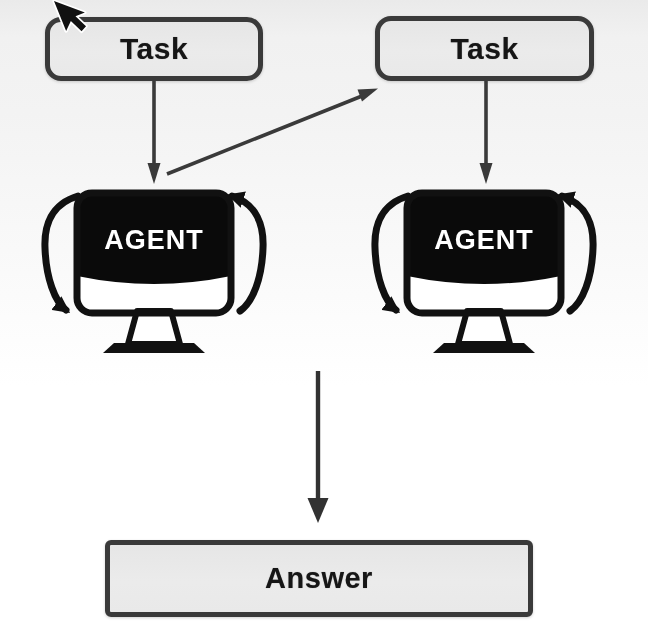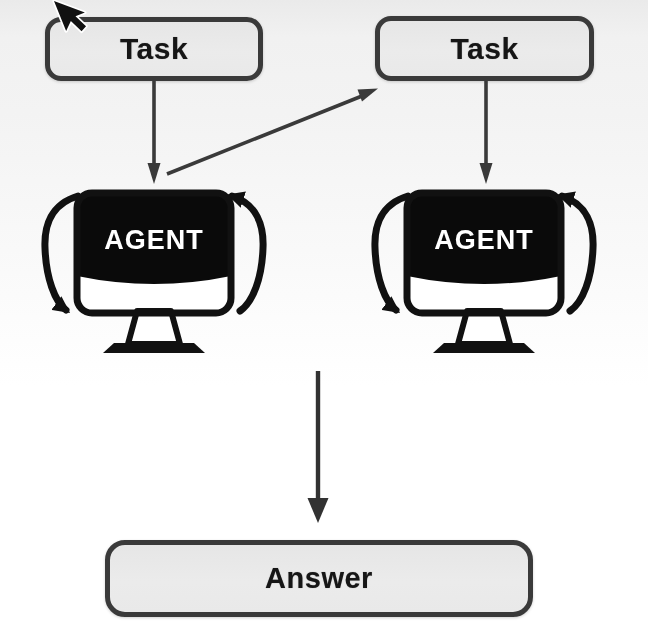--- a/index.html
+++ b/index.html
@@ -15,21 +15,21 @@
     border:5px solid #3a3a3a;border-radius:16px;
     display:flex;align-items:center;justify-content:center;
     box-shadow:0 1px 3px rgba(0,0,0,.18);
   }
   .node span{
     font-weight:bold;color:#161616;letter-spacing:.5px;
     text-shadow:0 0 1px rgba(0,0,0,.35);
   }
   #task-left {left:45px; top:17px; width:218px;height:64px;}
   #task-right{left:375px;top:16px; width:219px;height:65px;}
-  #answer    {left:105px;top:540px;width:428px;height:77px;border-radius:20px;}
+  #answer    {left:105px;top:540px;width:428px;height:77px;border-radius:6px;}
   #task-left span,#task-right span{font-size:30px;}
   #answer span{font-size:29px;}
   #overlay{position:absolute;left:0;top:0;pointer-events:none;}
   .agent-label{
     font-family:"Liberation Sans",sans-serif;font-weight:bold;
     font-size:27px;letter-spacing:1px;fill:#ffffff;
   }
 </style>
 </head>
 <body>

